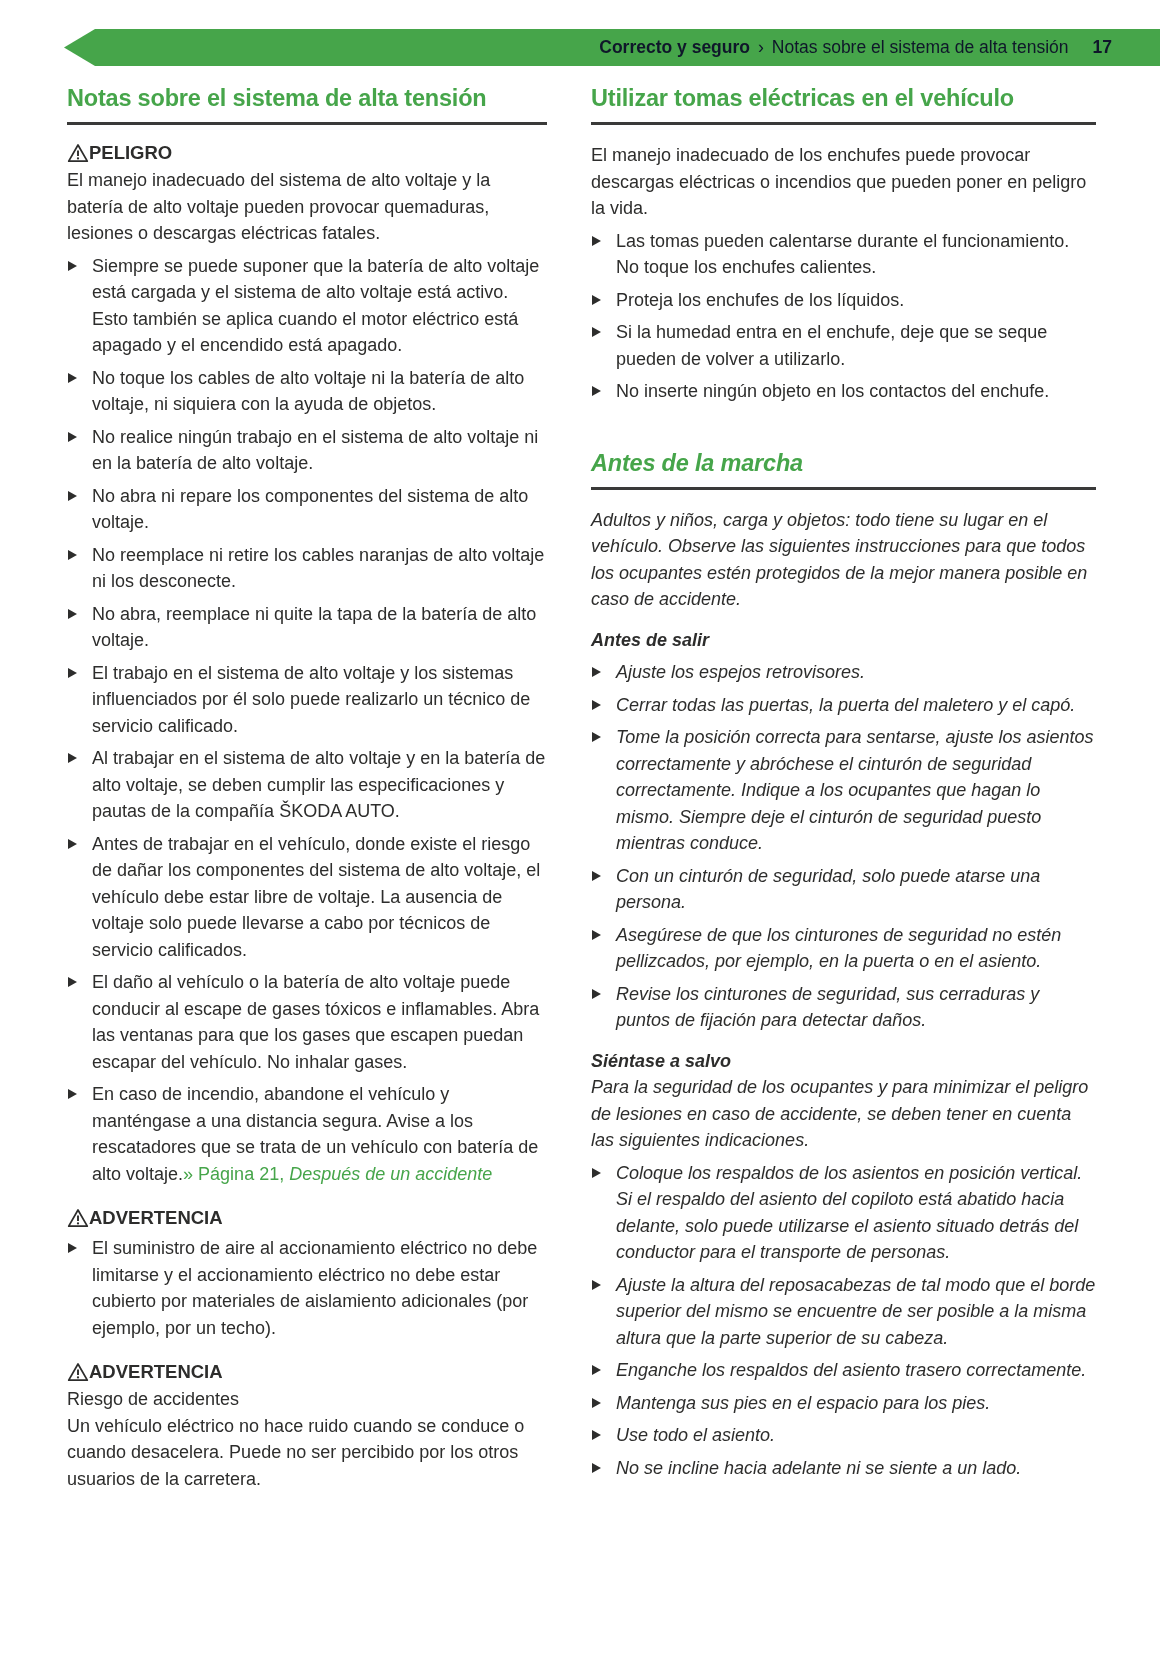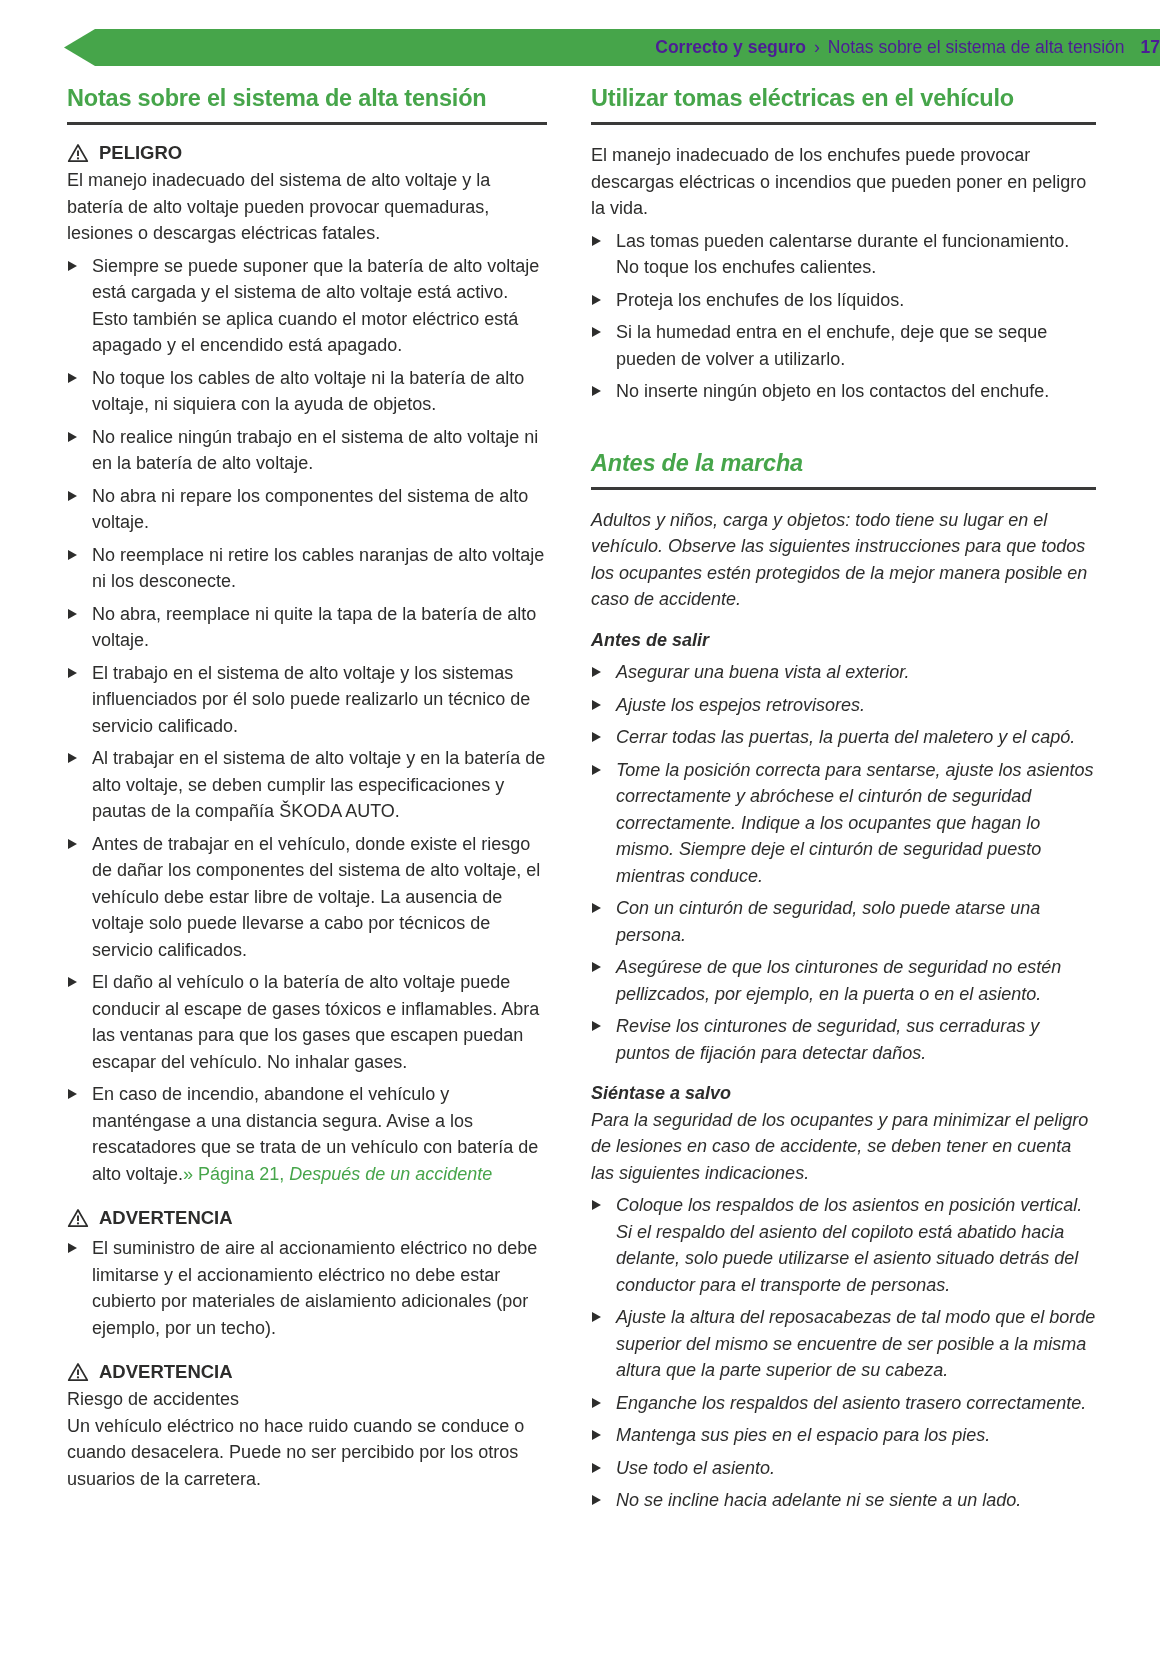--- a/index.html
+++ b/index.html
@@ -5,49 +5,49 @@
   html,body { margin:0; padding:0; background:#e8e8e8; }
   .page {
     position:relative; width:1166px; height:1654px; margin:0 auto;
     background:#ffffff; overflow:hidden;
     font-family:"Liberation Sans","DejaVu Sans",sans-serif;
     color:#2d2d2c;
   }
   
   .banner {
     position:absolute; top:29px; left:64px; width:1096px; height:37px;
-    background:#46a54a; color:#4c1d95;
+    background:#46a54a; color:#0f172a;
     clip-path:polygon(31px 0, 100% 0, 100% 100%, 31px 100%, 0 50%);
     display:flex; align-items:center; justify-content:flex-end;
-    box-sizing:border-box;
+    padding-right:48px; box-sizing:border-box;
     font-size:17.5px; white-space:nowrap;
   }
   .crumb-main { font-weight:700; }
   .crumb-sep  { margin:0 8px; }
-  .page-num   { font-weight:700; margin-left:16px; }
+  .page-num   { font-weight:700; margin-left:24px; }
 
   
   .cols {
     position:absolute; top:84px; left:67px;
     display:flex; gap:44px; align-items:flex-start;
   }
   .col-left  { width:480px; }
   .col-right { width:505px; }
 
   h1.sec-title {
     margin:0; font-size:23.5px; line-height:1.2; font-weight:700;
     color:#46a54a; letter-spacing:-0.2px;
   }
   .rule { height:3px; background:#3a3a39; margin:10px 0 17px 0; }
 
   p, li { font-size:18px; line-height:26.5px; hyphens:auto; -webkit-hyphens:auto; }
   p { margin:0; }
 
   .warn-label {
-    display:flex; align-items:center; gap:10px;
+    display:flex; align-items:center; 
     font-size:18.5px; font-weight:700; margin:0 0 3px 0;
   }
   .warn-label svg { flex:0 0 auto; display:block; }
   .advert { margin-top:20px; }
 
   ul.blist { list-style:none; margin:6px 0 0 0; padding:0; }
   ul.blist li { position:relative; padding-left:25px; margin:0 0 6px 0; }
   .tri {
     position:absolute; left:1px; top:8px; width:0; height:0;
     border-left:9px solid #2d2d2c;
@@ -146,21 +146,20 @@
         </ul>
       </div>
 
       <div class="section2">
         <h1 class="sec-title">Antes de la marcha</h1>
         <div class="rule"></div>
         <p>Adultos y niños, carga y objetos: todo tiene su lugar en el vehículo. Observe las siguientes instrucciones para que todos los ocupantes estén protegidos de la mejor manera posible en caso de accidente.</p>
 
         <p class="subhead">Antes de salir</p>
         <ul class="blist">
-          <li><span class="tri"></span><span>Asegurar una buena vista al exterior.</span></li>
           <li><span class="tri"></span><span>Ajuste los espejos retrovisores.</span></li>
           <li><span class="tri"></span><span>Cerrar todas las puertas, la puerta del maletero y el capó.</span></li>
           <li><span class="tri"></span><span>Tome la posición correcta para sentarse, ajuste los asientos correctamente y abróchese el cinturón de seguridad correctamente. Indique a los ocupantes que hagan lo mismo. Siempre deje el cinturón de seguridad puesto mientras conduce.</span></li>
           <li><span class="tri"></span><span>Con un cinturón de seguridad, solo puede atarse una persona.</span></li>
           <li><span class="tri"></span><span>Asegúrese de que los cinturones de seguridad no estén pellizcados, por ejemplo, en la puerta o en el asiento.</span></li>
           <li><span class="tri"></span><span>Revise los cinturones de seguridad, sus cerraduras y puntos de fijación para detectar daños.</span></li>
         </ul>
 
         <p class="subhead">Siéntase a salvo</p>
         <p>Para la seguridad de los ocupantes y para minimizar el peligro de lesiones en caso de accidente, se deben tener en cuenta las siguientes indicaciones.</p>

